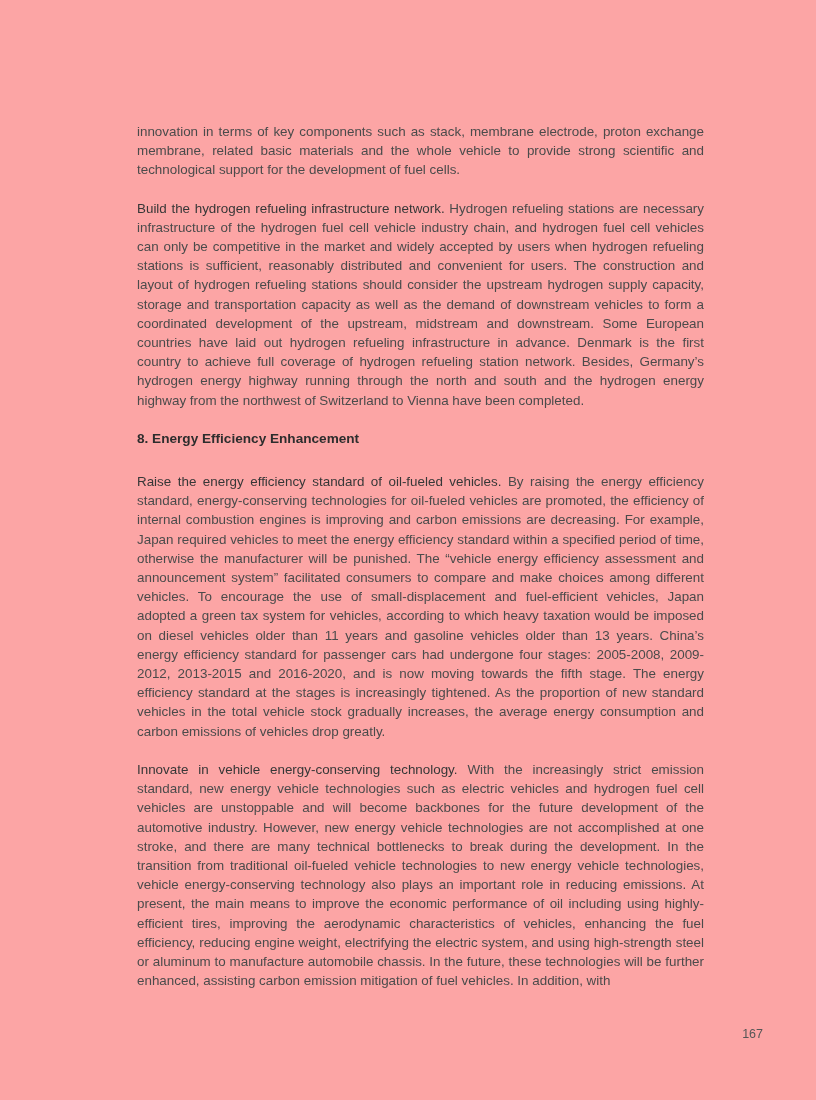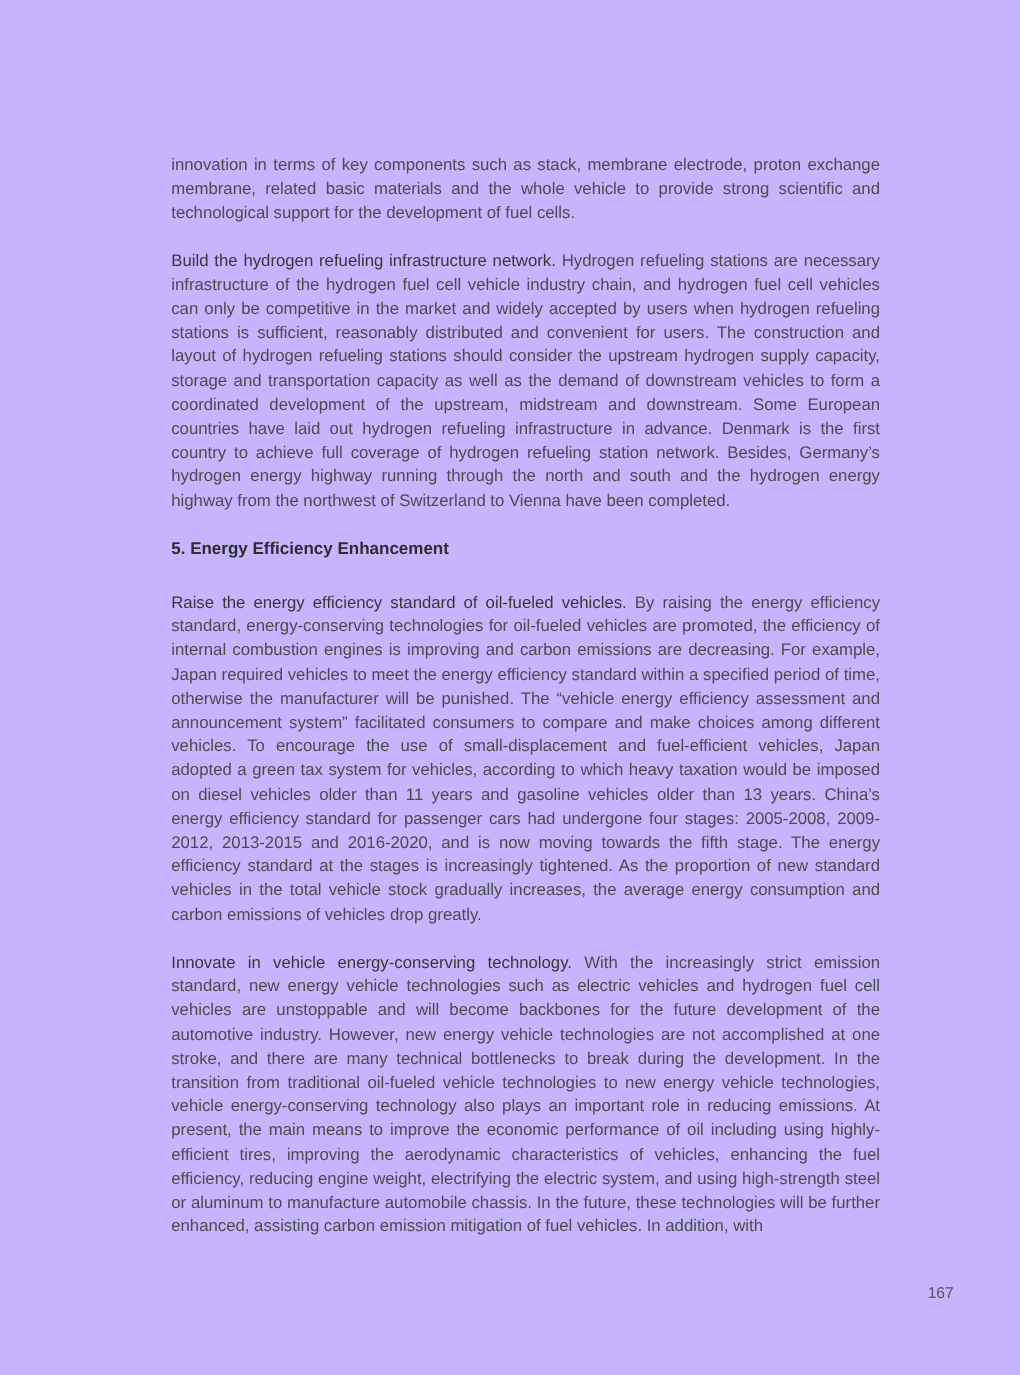--- a/index.html
+++ b/index.html
@@ -10,21 +10,21 @@
   body {
     width: 816px;
     height: 1100px;
     position: relative;
     font-family: "Liberation Sans", sans-serif;
     overflow: hidden;
   }
   .page {
     position: absolute;
     inset: 0;
-    background: #c4b5fd;
+    background: #fca5a5;
   }
   .text-column {
     position: absolute;
     left: 137px;
     top: 122px;
     width: 567px;
     color: #4b4b4b;
     font-size: 13.4px;
     line-height: 19.2px;
     text-align: justify;
@@ -56,21 +56,21 @@
 <body>
 
 <div class="page">
 
   <div class="text-column">
 
     <p class="para"><span class="para-lead"></span><span>innovation in terms of key components such as stack, membrane electrode, proton exchange membrane, related basic materials and the whole vehicle to provide strong scientific and technological support for the development of fuel cells.</span></p>
 
     <p class="para"><span class="para-lead">Build the hydrogen refueling infrastructure network.</span><span> Hydrogen refueling stations are necessary infrastructure of the hydrogen fuel cell vehicle industry chain, and hydrogen fuel cell vehicles can only be competitive in the market and widely accepted by users when hydrogen refueling stations is sufficient, reasonably distributed and convenient for users. The construction and layout of hydrogen refueling stations should consider the upstream hydrogen supply capacity, storage and transportation capacity as well as the demand of downstream vehicles to form a coordinated development of the upstream, midstream and downstream. Some European countries have laid out hydrogen refueling infrastructure in advance. Denmark is the first country to achieve full coverage of hydrogen refueling station network. Besides, Germany’s hydrogen energy highway running through the north and south and the hydrogen energy highway from the northwest of Switzerland to Vienna have been completed.</span></p>
 
-    <h3 class="section-heading">5. Energy Efficiency Enhancement</h3>
+    <h3 class="section-heading">8. Energy Efficiency Enhancement</h3>
 
     <p class="para"><span class="para-lead">Raise the energy efficiency standard of oil-fueled vehicles.</span><span> By raising the energy efficiency standard, energy-conserving technologies for oil-fueled vehicles are promoted, the efficiency of internal combustion engines is improving and carbon emissions are decreasing. For example, Japan required vehicles to meet the energy efficiency standard within a specified period of time, otherwise the manufacturer will be punished. The “vehicle energy efficiency assessment and announcement system” facilitated consumers to compare and make choices among different vehicles. To encourage the use of small-displacement and fuel-efficient vehicles, Japan adopted a green tax system for vehicles, according to which heavy taxation would be imposed on diesel vehicles older than 11 years and gasoline vehicles older than 13 years. China’s energy efficiency standard for passenger cars had undergone four stages: 2005-2008, 2009-2012, 2013-2015 and 2016-2020, and is now moving towards the fifth stage. The energy efficiency standard at the stages is increasingly tightened. As the proportion of new standard vehicles in the total vehicle stock gradually increases, the average energy consumption and carbon emissions of vehicles drop greatly.</span></p>
 
     <p class="para"><span class="para-lead">Innovate in vehicle energy-conserving technology.</span><span> With the increasingly strict emission standard, new energy vehicle technologies such as electric vehicles and hydrogen fuel cell vehicles are unstoppable and will become backbones for the future development of the automotive industry. However, new energy vehicle technologies are not accomplished at one stroke, and there are many technical bottlenecks to break during the development. In the transition from traditional oil-fueled vehicle technologies to new energy vehicle technologies, vehicle energy-conserving technology also plays an important role in reducing emissions. At present, the main means to improve the economic performance of oil including using highly-efficient tires, improving the aerodynamic characteristics of vehicles, enhancing the fuel efficiency, reducing engine weight, electrifying the electric system, and using high-strength steel or aluminum to manufacture automobile chassis. In the future, these technologies will be further enhanced, assisting carbon emission mitigation of fuel vehicles. In addition, with</span></p>
 
   </div>
 
   <div class="page-number">167</div>
 
 </div>

